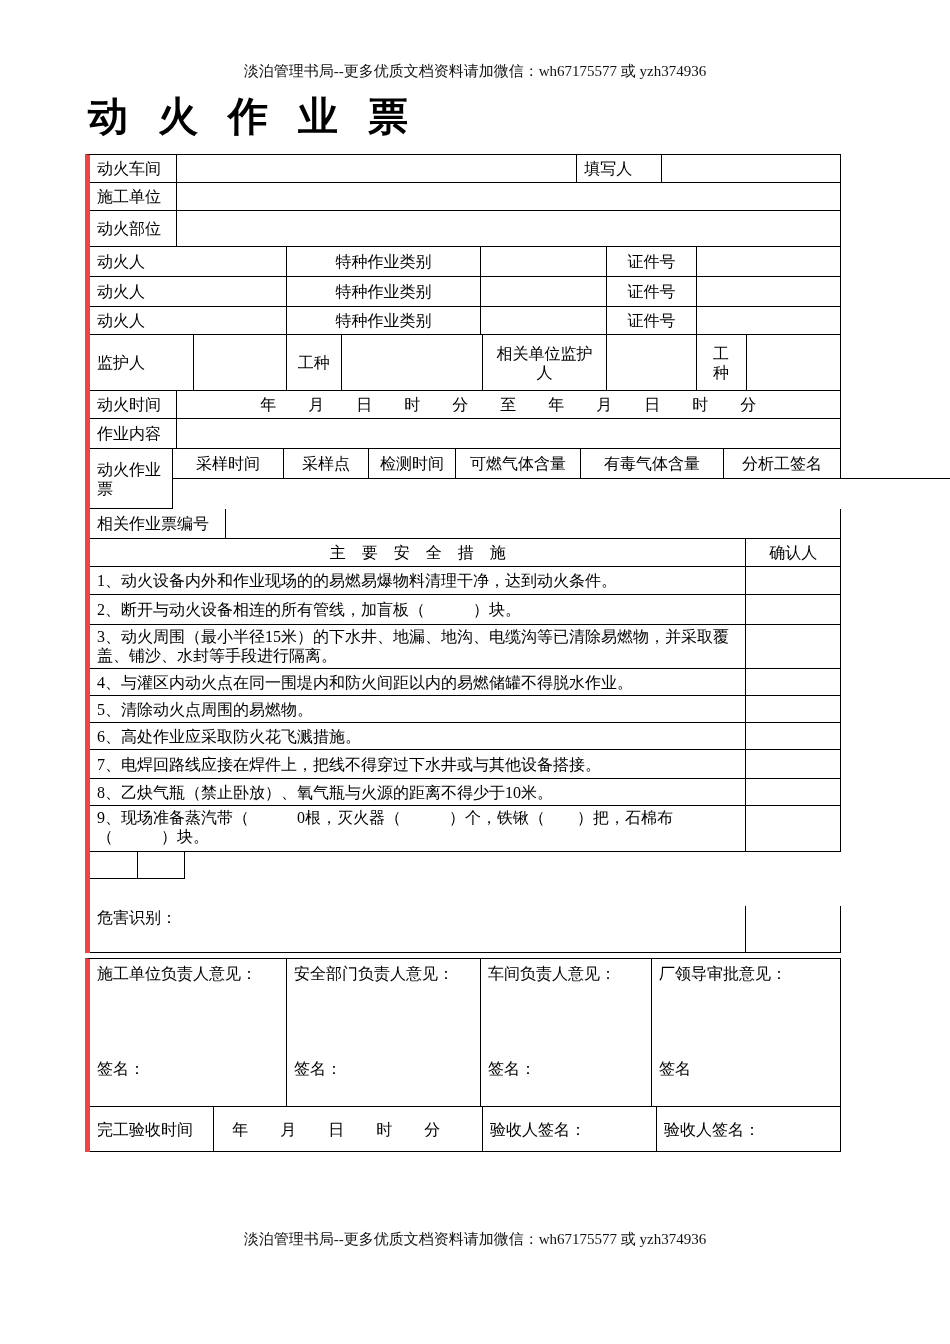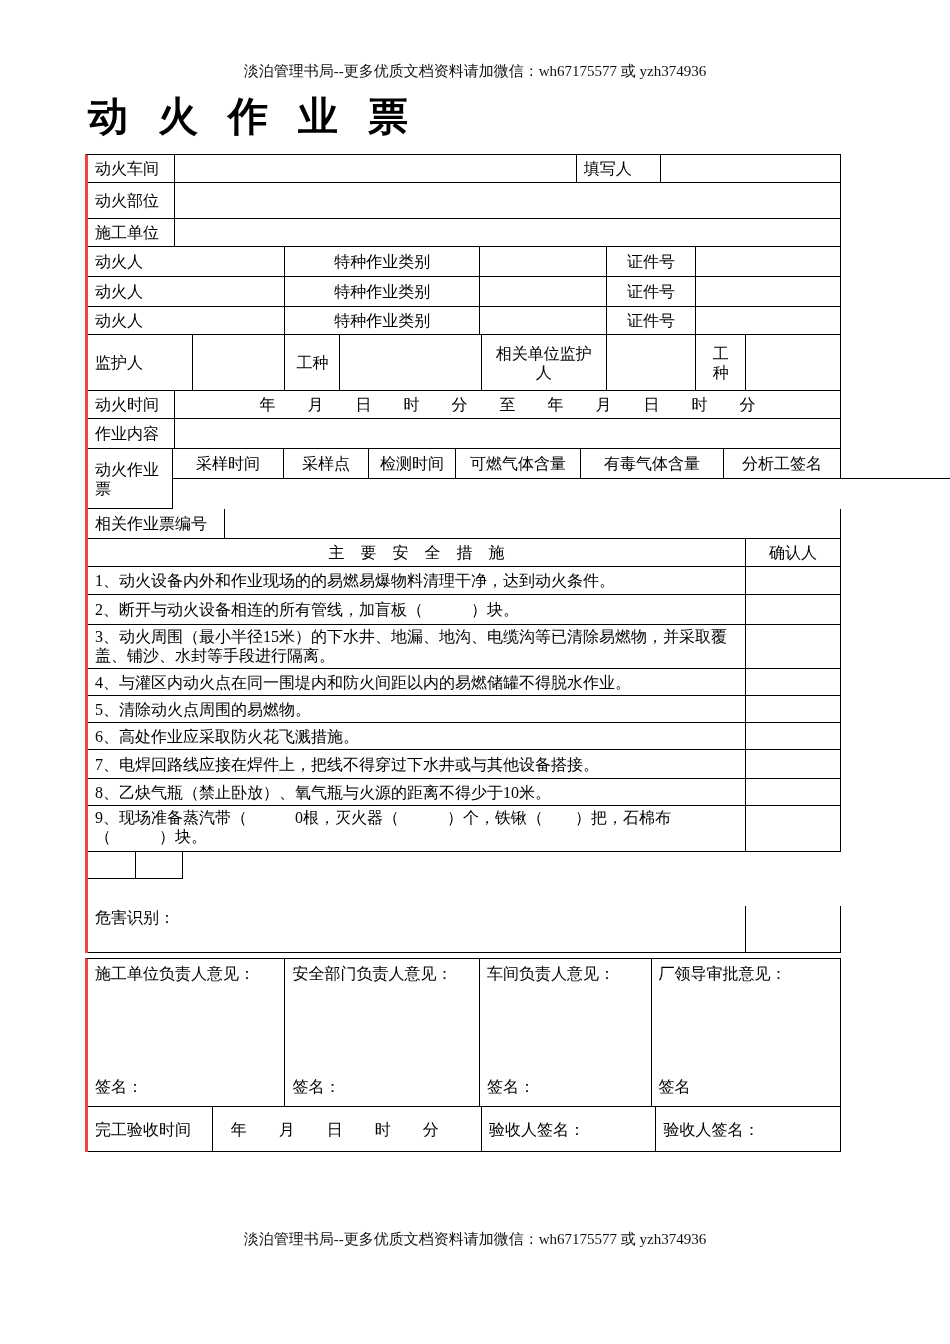--- a/index.html
+++ b/index.html
@@ -15,34 +15,34 @@
   .content { width: 756px; margin-left: 85px; }
   .title {
     font-family: "Liberation Sans", "DejaVu Sans", sans-serif;
     font-weight: bold; font-size: 40px; letter-spacing: 30px;
     margin: 8px 0 10px 3px; white-space: nowrap;
   }
   .level-row { display:flex; font-size:17px; font-weight:bold; margin: 2px 0 6px 0; }
   .level-row .level { margin-left: 313px; }
   .level-row .num  { margin-left:auto; margin-right: 50px; }
 
-  .tbl { border-top:1px solid #000; border-left:3px solid #ef4444; font-size:16px; }
+  .tbl { border-top:1px solid #000; border-left:5px solid #ef4444; font-size:16px; }
   .row { display:flex; }
   .grp { display:flex; flex-direction:row; }
   .c {
     border-right:1px solid #000; border-bottom:1px solid #000;
     padding: 2px 7px; line-height: 19px;
     display:flex; align-items:center; overflow:hidden;
   }
   .ctr { justify-content:center; text-align:center; padding:2px 2px; }
   .top { align-items:flex-start; }
   .narrow { padding:2px 11px; justify-content:center; text-align:center; }
   .pad8 { padding:2px 9px; justify-content:center; text-align:center; }
   .spacer { height: 5px; }
-  .col { flex-direction:column; align-items:flex-start; justify-content:space-between; padding:5px 7px 10px 7px; }
+  .col { flex-direction:column; align-items:flex-start; justify-content:space-between; padding:5px 7px 28px 7px; }
   .datecell { padding-left: 18px; }
 </style>
 </head>
 <body>
 
 <div class="page">
 
   <div class="note top-note">淡泊管理书局--更多优质文档资料请加微信：wh67175577 或 yzh374936</div>
 
   <div class="content">
@@ -52,27 +52,27 @@
 
     <div class="tbl">
 
       <div class="row" style="height:28px">
         <div class="c" style="width:87px">动火车间</div>
         <div class="c" style="width:403px"></div>
         <div class="c" style="width:85px">填写人</div>
         <div class="c" style="width:180px"></div>
       </div>
 
+      <div class="row" style="height:28px">
+        <div class="c" style="width:87px">施工单位</div>
+        <div class="c" style="width:668px"></div>
+      </div>
+
       <div class="row" style="height:36px">
         <div class="c" style="width:87px">动火部位</div>
-        <div class="c" style="width:668px"></div>
-      </div>
-
-      <div class="row" style="height:28px">
-        <div class="c" style="width:87px">施工单位</div>
         <div class="c" style="width:668px"></div>
       </div>
 
       <div class="row" style="height:30px">
         <div class="c" style="width:198px">动火人</div>
         <div class="c ctr" style="width:195px">特种作业类别</div>
         <div class="c" style="width:127px"></div>
         <div class="c ctr" style="width:90px">证件号</div>
         <div class="c" style="width:145px"></div>
       </div>

